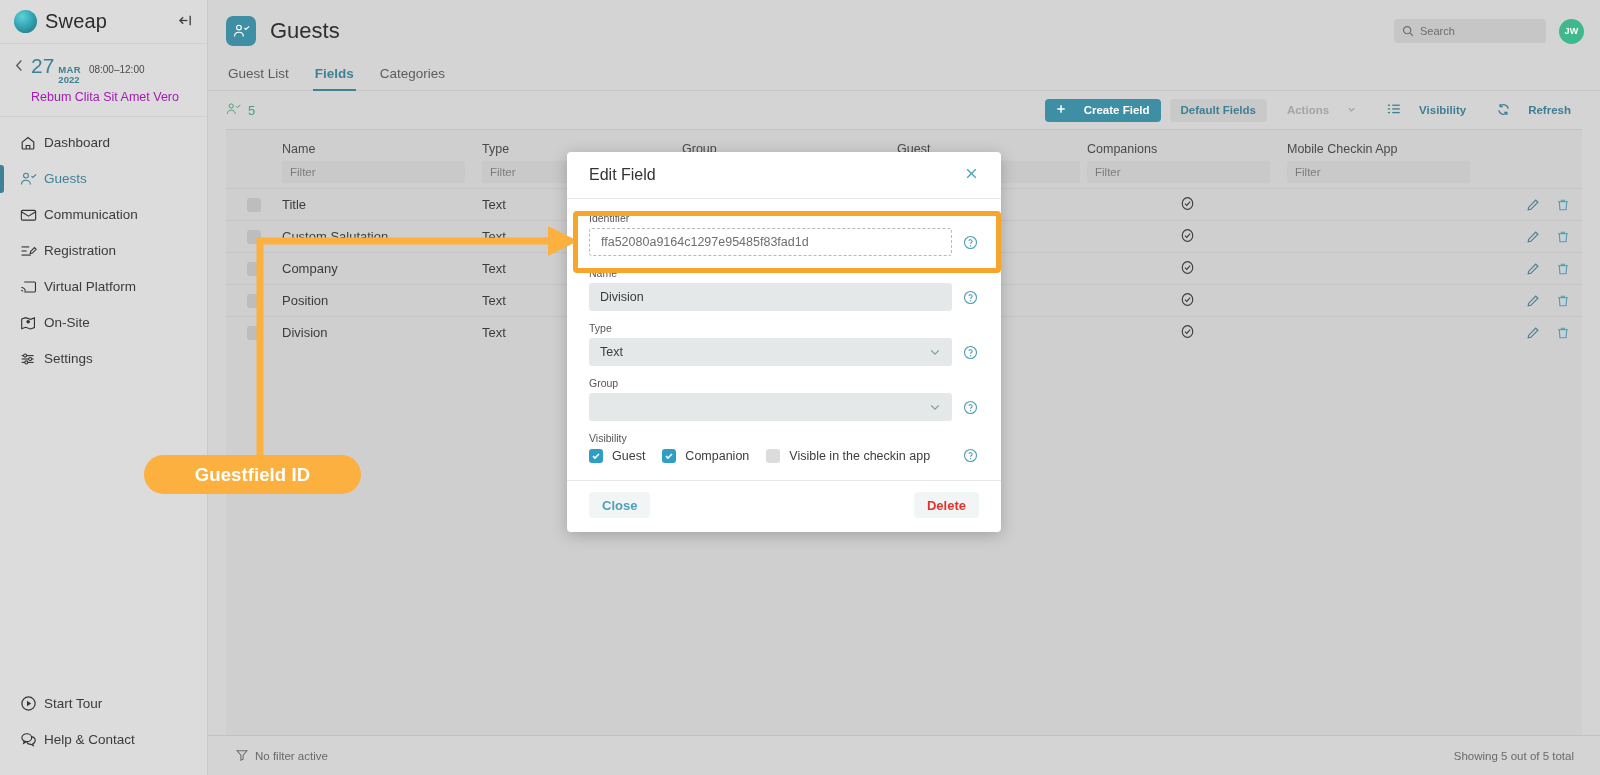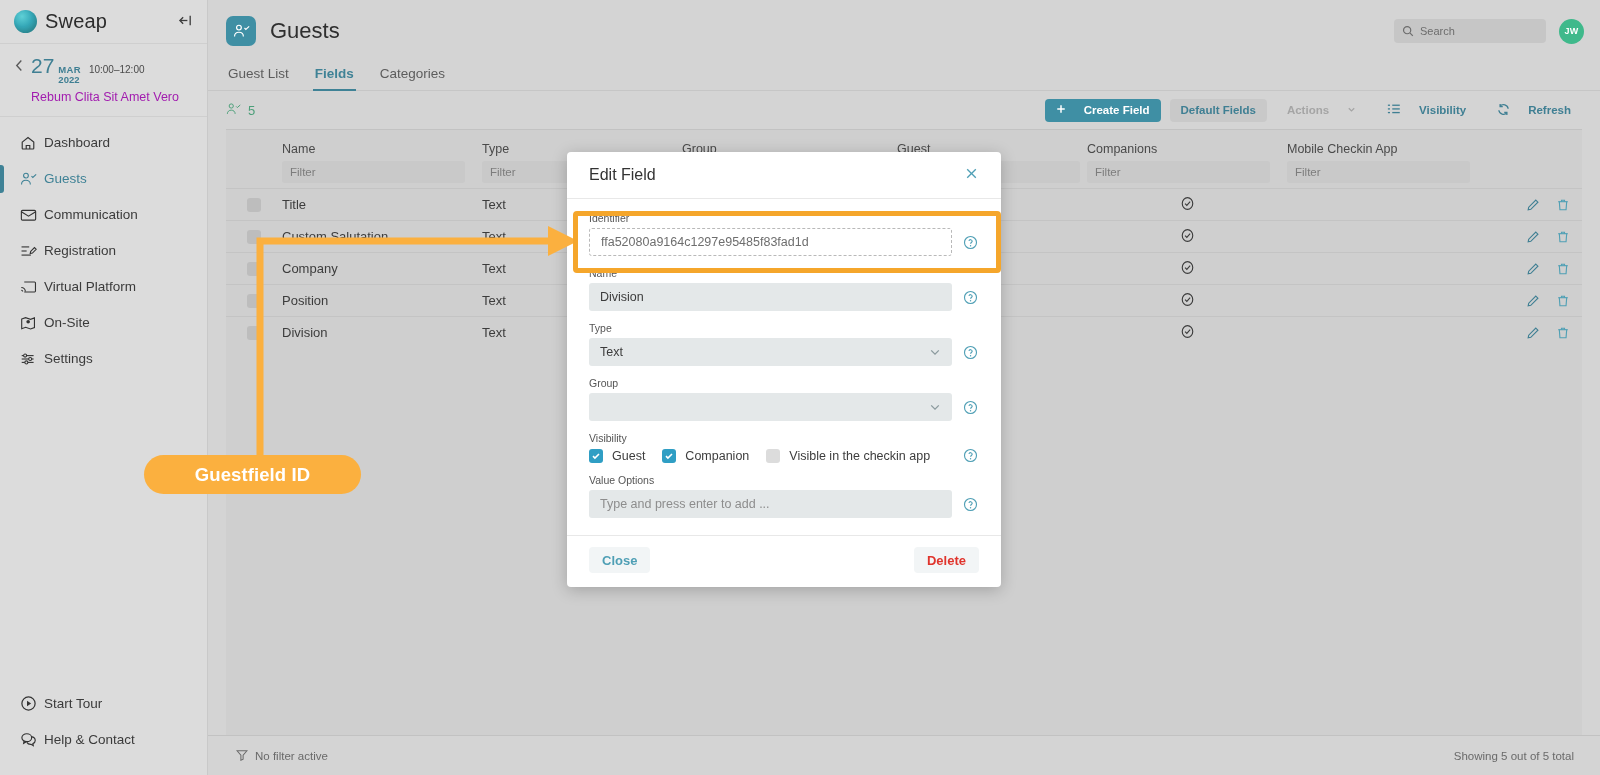--- a/index.html
+++ b/index.html
@@ -227,21 +227,21 @@
           <path d="M8 2.5L3 8l5 5.5"></path>
         </svg>
       </span>
       <div class="evt-body">
         <div class="evt-line1">
           <span class="evt-day">27</span>
           <span class="evt-mo">
             <div>MAR</div>
             <div>2022</div>
           </span>
-          <span class="evt-time">10:00–12:00</span>
+          <span class="evt-time">08:00–12:00</span>
         </div>
         <div class="evt-name">Rebum Clita Sit Amet Vero</div>
       </div>
     </div>
 
     <nav class="nav">
       <div class="nav-item">
         <span class="ico">
           <svg width="16" height="16" viewBox="0 0 18 18" fill="none" stroke="currentColor" stroke-width="1.3">
             <path d="M2.5 8L9 2.8 15.5 8v7a.8.8 0 0 1-.8.8H3.3a.8.8 0 0 1-.8-.8z"></path>
@@ -737,33 +737,20 @@
           <span class="qmark">
             <svg width="15" height="15" viewBox="0 0 16 16" fill="none" stroke="currentColor" stroke-width="1.2">
               <circle cx="8" cy="8" r="6.4"></circle>
               <path d="M6.3 6.2a1.8 1.8 0 0 1 3.5.5c0 1.2-1.7 1.3-1.7 2.5"></path>
               <circle cx="8.05" cy="11.5" r=".75" fill="currentColor" stroke="none"></circle>
             </svg>
           </span>
         </div>
       </div>
 
-      <div class="fgroup">
-        <div class="flabel">Value Options</div>
-        <div class="frow">
-          <div class="finput placeholder">Type and press enter to add ...</div>
-          <span class="qmark">
-            <svg width="15" height="15" viewBox="0 0 16 16" fill="none" stroke="currentColor" stroke-width="1.2">
-              <circle cx="8" cy="8" r="6.4"></circle>
-              <path d="M6.3 6.2a1.8 1.8 0 0 1 3.5.5c0 1.2-1.7 1.3-1.7 2.5"></path>
-              <circle cx="8.05" cy="11.5" r=".75" fill="currentColor" stroke="none"></circle>
-            </svg>
-          </span>
-        </div>
-      </div>
     </div>
 
     <div class="modal-foot">
       <div class="mbtn close">Close</div>
       <div class="mbtn delete">Delete</div>
     </div>
   </div>
 
   <div class="anno">
     <svg width="1600" height="775" style="position:absolute;left:0;top:0;">

